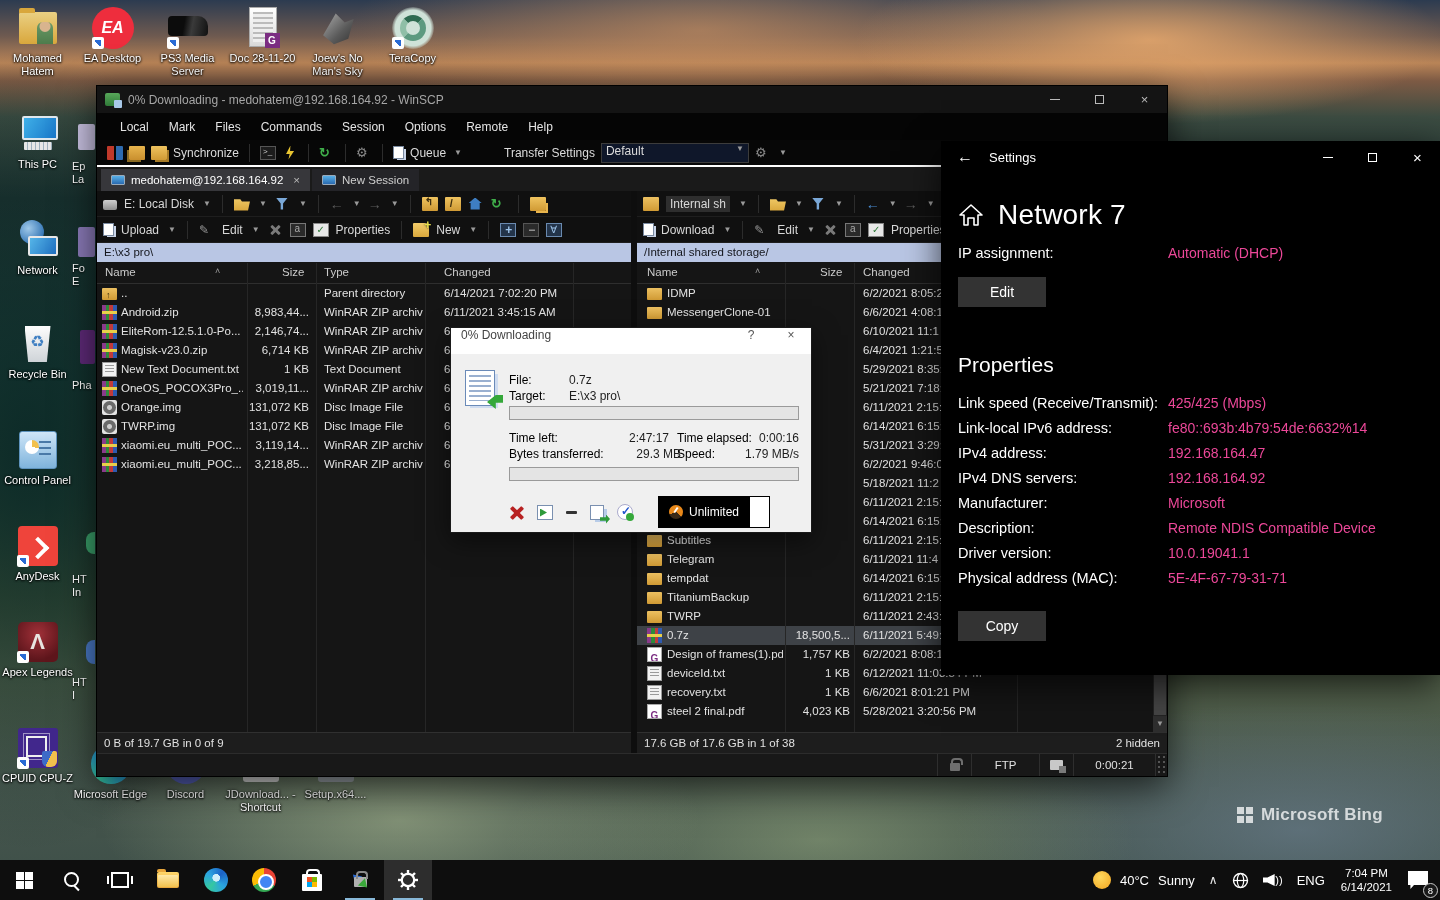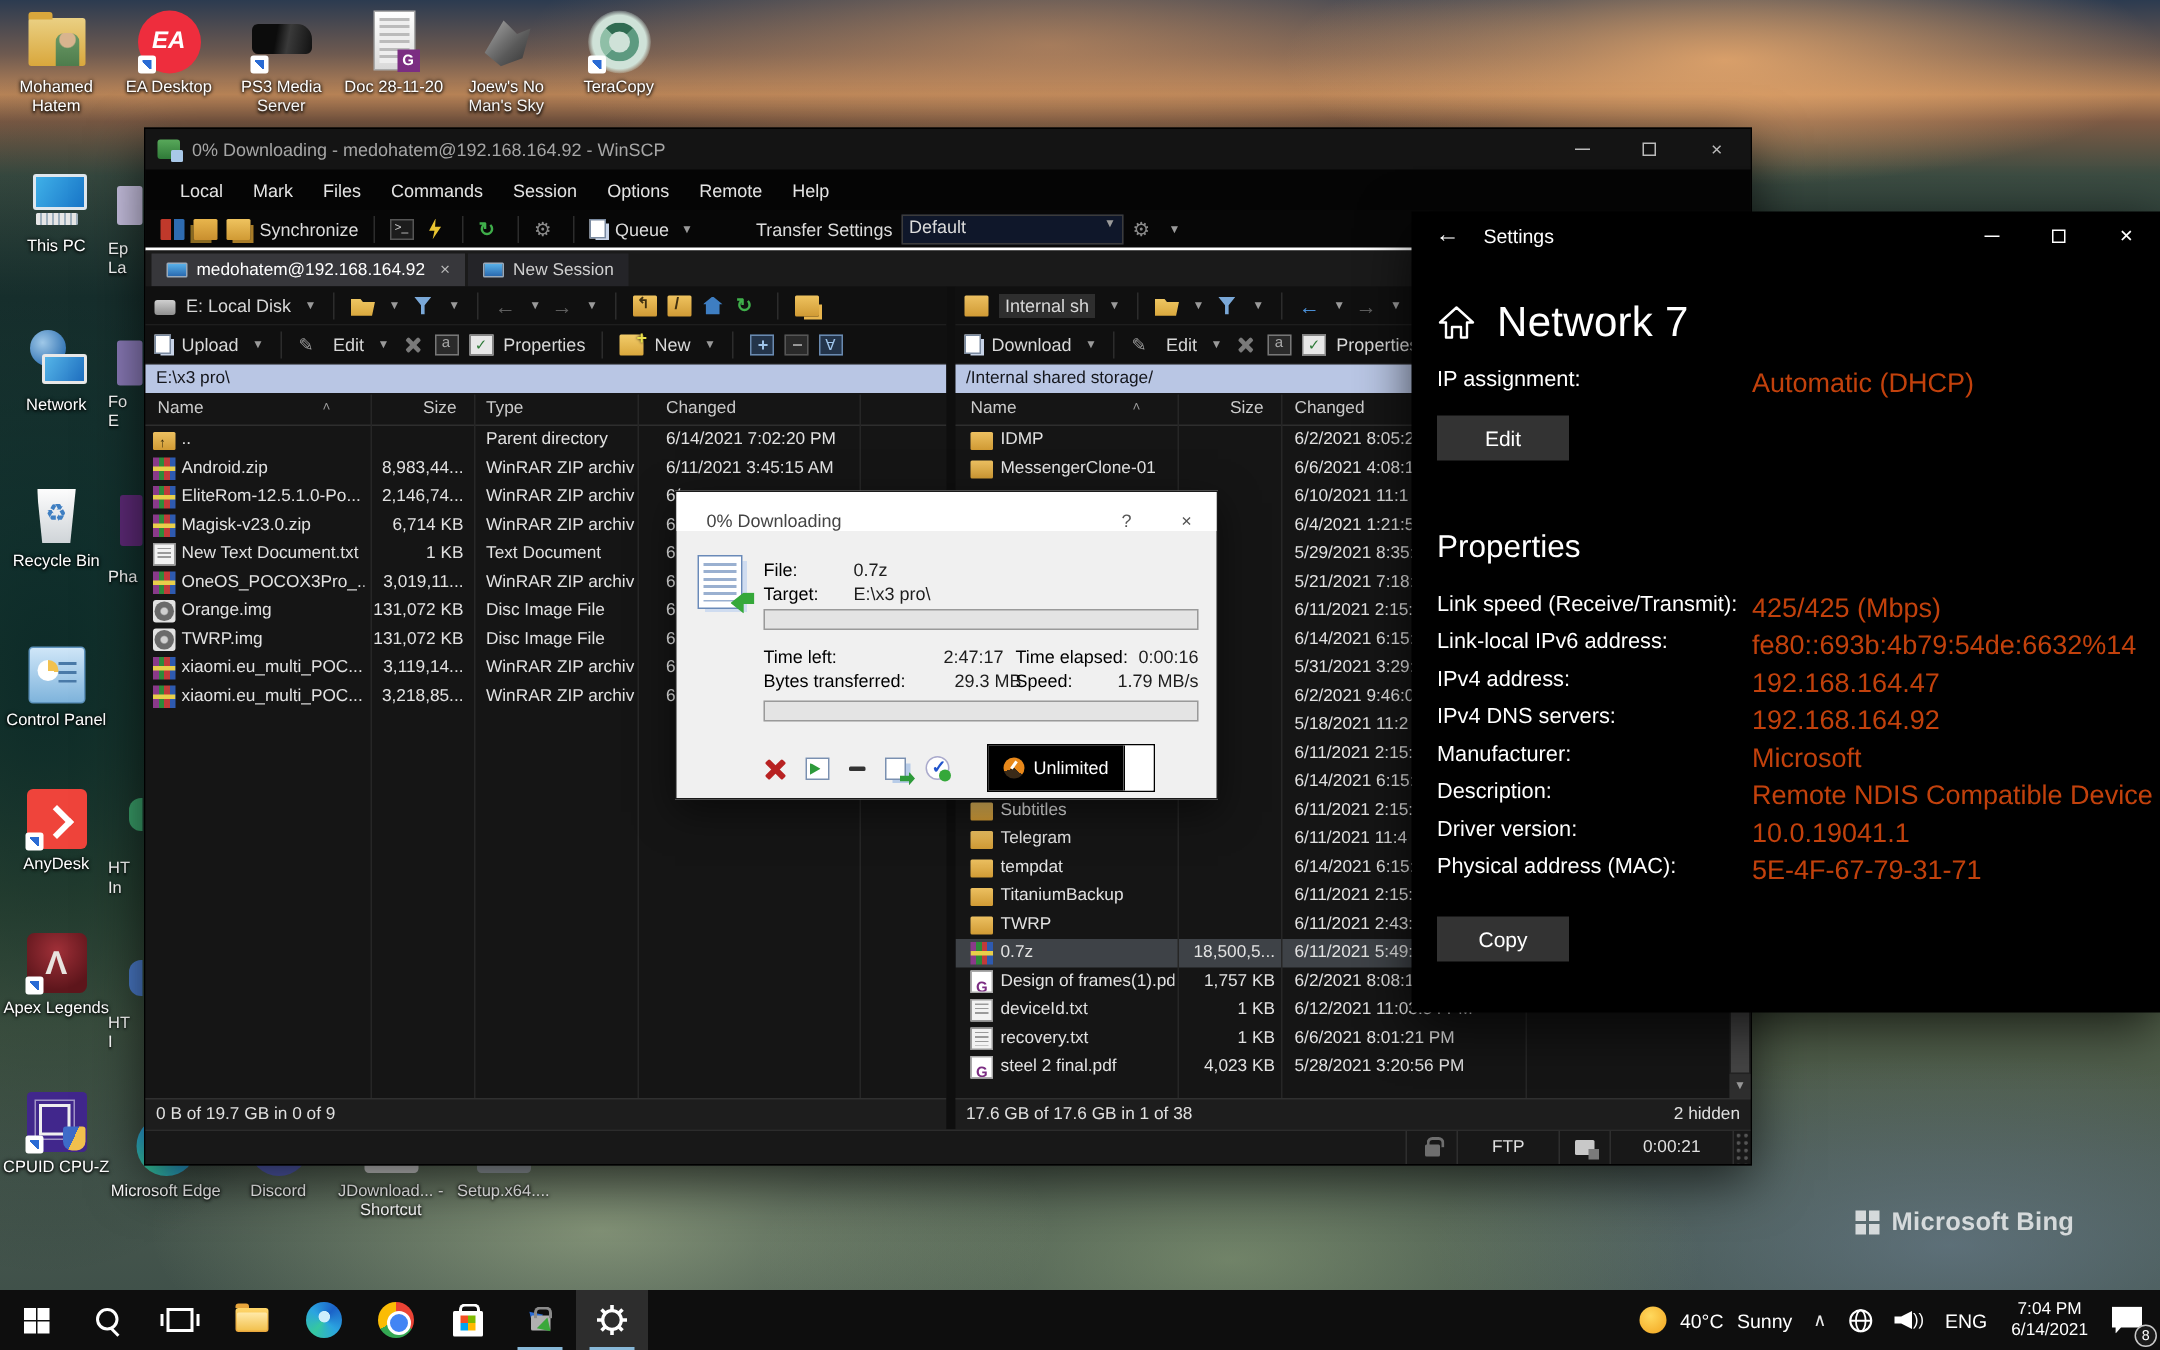--- a/index.html
+++ b/index.html
@@ -192,21 +192,21 @@
   .sb-cell{border-left:1px solid #2e2e2e;display:flex;align-items:center;justify-content:center;height:100%}
   .lockic{width:10px;height:8px;background:#6e6e6e;border-radius:1px;position:relative;margin-top:3px}
   .lockic:before{content:"";position:absolute;left:1px;top:-5px;width:8px;height:5px;border:2px solid #6e6e6e;border-bottom:none;border-radius:4px 4px 0 0}
   .srvic{width:13px;height:10px;background:#c8c8c8;border-radius:1px;position:relative}
   .srvic:after{content:"";position:absolute;right:-3px;bottom:-3px;width:7px;height:7px;background:#7a7a7a}
   .grip{width:12px;background:radial-gradient(circle at 3px 3px,#555 1px,transparent 1.5px) 0 0/5px 5px}
 
   
   .dlg{position:absolute;left:450px;top:327px;width:362px;height:206px;background:#f0f0f0;border:1px solid #1a1a1a;
     box-shadow:0 8px 24px rgba(0,0,0,.5);font-size:12px;color:#1e1e1e}
-  .dlg-title{height:26px;background:#fff;display:flex;align-items:flex-end;padding-left:20px}
+  .dlg-title{height:26px;background:#fff;display:flex;align-items:flex-start;padding-left:10px}
   .dlg-title .t{flex:1;color:#444}
   .dlg-cap{width:40px;text-align:center;color:#555}
   .dlg-ic{position:absolute;left:14px;top:42px;width:30px;height:36px;background:#fff;border:1px solid #6a8ab8;box-shadow:4px 3px 0 -1px #cfdcf0}
   .dlg-ic:before{content:"";position:absolute;inset:4px 3px;background:repeating-linear-gradient(#9ab0d0 0 2px,transparent 2px 5px)}
   .dlg-ic:after{content:"";position:absolute;right:-9px;bottom:-4px;width:16px;height:14px;background:#35a83a;
     clip-path:polygon(100% 0,100% 55%,55% 55%,55% 100%,0 50%,55% 0 ,55% 0)}
   .dlg label{position:absolute;color:#000000}
   .dlg .val{position:absolute;color:#1e1e1e}
   .pbar{position:absolute;left:58px;width:290px;height:14px;background:#e4e4e4;border:1px solid #9a9a9a}
   .dlg-btns{position:absolute;left:58px;top:168px;display:flex;align-items:center;gap:13px}
@@ -234,21 +234,21 @@
   .st-title{height:32px;display:flex;align-items:center}
   .st-back{width:48px;text-align:center;font-size:16px;color:#fff}
   .st-title .t{flex:1;font-size:13px}
   .st-cap{width:45px;height:32px;display:flex;align-items:center;justify-content:center}
   .st-body{position:absolute;left:17px;right:20px;top:32px;bottom:0}
   .st-head{display:flex;align-items:center;gap:14px;margin-top:26px}
   .homeic{width:26px;height:24px}
   .st-heading{font-size:28px;font-weight:300;letter-spacing:.2px}
   .st-row{position:relative;height:20px;margin-top:4px}
   .st-label{position:absolute;left:0;font-size:14.5px}
-  .st-value{position:absolute;left:210px;color:#c2410c;font-size:18px;white-space:nowrap}
+  .st-value{position:absolute;left:210px;color:#ec4899;font-size:14px;white-space:nowrap}
   .st-btn{width:88px;height:30px;background:#333;color:#fff;border:none;font-size:14px;display:flex;align-items:center;justify-content:center}
   .st-section{font-size:21px;font-weight:400;margin-top:46px;margin-bottom:18px}
   .props .st-row{height:25px;margin-top:0}
 
   
   .taskbar{position:absolute;left:0;right:0;bottom:0;height:40px;background:#0e0e0e;display:flex;color:#fff}
   .tb-slot{width:48px;height:40px;display:flex;align-items:center;justify-content:center;position:relative}
   .tb-slot.running:after{content:"";position:absolute;left:9px;right:9px;bottom:0;height:2px;background:#88b8d8}
   .tb-slot.active{background:#2d2d2d}
   .winlogo{width:17px;height:17px;background:

